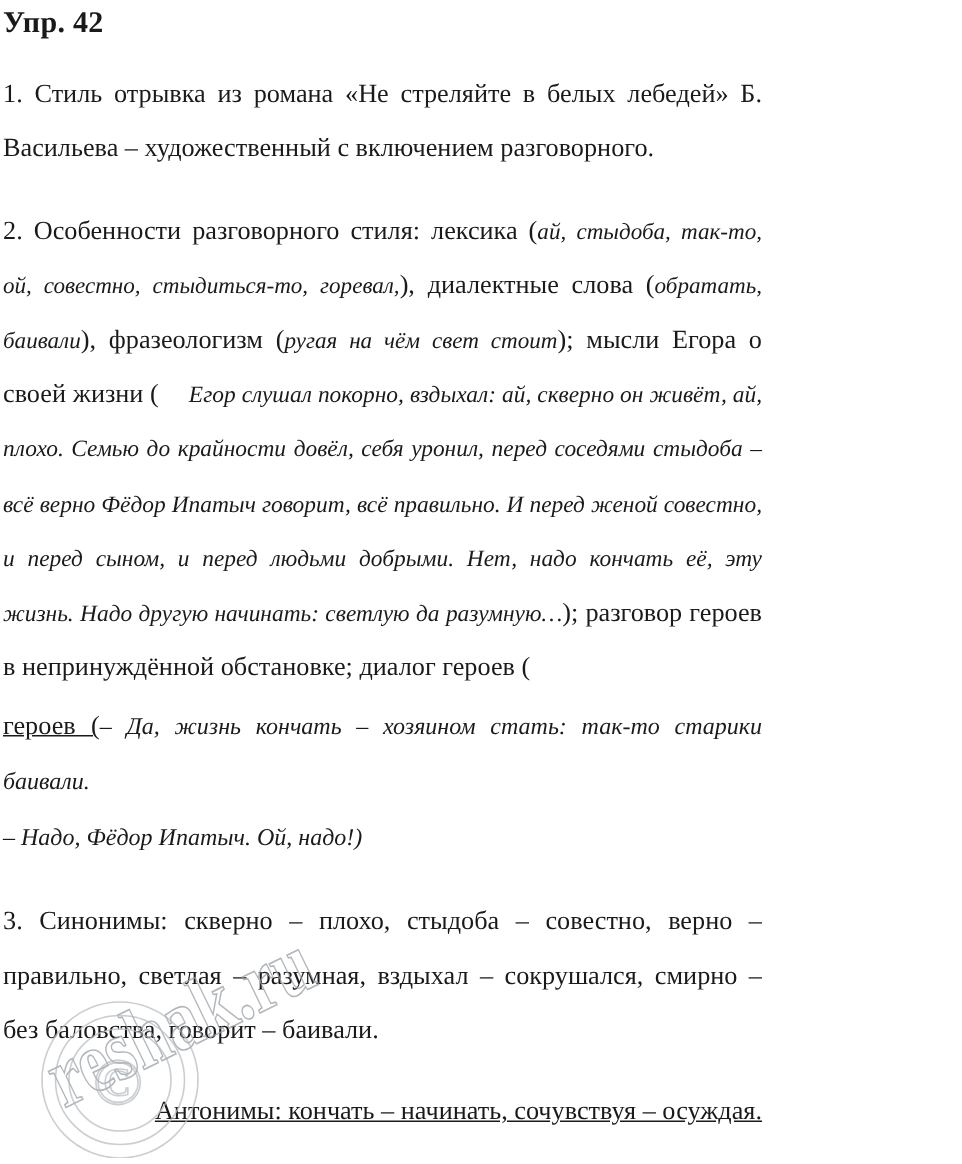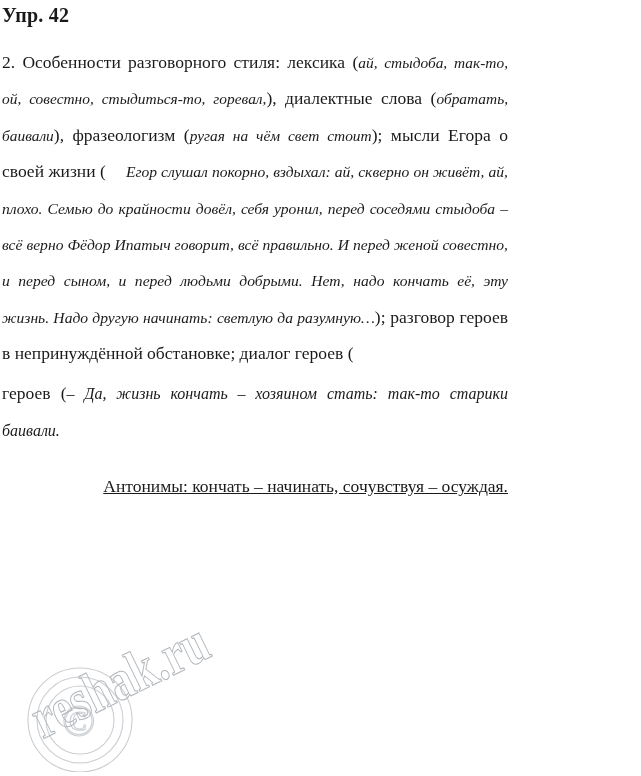--- a/index.html
+++ b/index.html
@@ -121,33 +121,36 @@
 </style>
 </head>
 <body>
 
 <div class="page">
 
   <h1 class="exercise-title">Упр. 42</h1>
 
   <div class="body-block">
 
+    <p class="para spacer-top">1. Стиль отрывка из романа «Не стреляйте в белых лебедей» Б. Васильева – художественный с включением разговорного.</p>
 
     <p class="para spacer-top">
       <span>2. Особенности разговорного стиля: лексика (</span><span class="sm-it">ай, стыдоба, так-то, ой, совестно, стыдиться-то, горевал,</span><span>), диалектные слова (</span><span class="sm-it">обратать, баивали</span><span>), фразеологизм (</span><span class="sm-it">ругая на чём свет стоит</span><span>); мысли Егора о своей жизни (</span><span class="quote-run">Егор слушал покорно, вздыхал: ай, скверно он живёт, ай, плохо. Семью до крайности довёл, себя уронил, перед соседями стыдоба – всё верно Фёдор Ипатыч говорит, всё правильно. И перед женой совестно, и перед сыном, и перед людьми добрыми. Нет, надо кончать её, эту жизнь. Надо другую начинать: светлую да разумную…</span><span>); разговор героев в непринуждённой обстановке; диалог героев (</span>
     </p>
 
     <p class="dlg dlg-lead">
-      <span style="font-style:normal;font-size:17.5px;">героев (</span><span>– Да, жизнь кончать – хозяином стать: так-то старики баивали.</span>
+      <span style="font-style:normal;font-size:17.5px;text-decoration:underline;">героев (</span><span>– Да, жизнь кончать – хозяином стать: так-то старики баивали.</span>
     </p>
 
 
 
 
+    <p class="dlg spacer-top">– Надо, Фёдор Ипатыч. Ой, надо!)</p>
 
+    <p class="para spacer-top">3. Синонимы: скверно – плохо, стыдоба – совестно, верно – правильно, светлая – разумная, вздыхал – сокрушался, смирно – без баловства, говорит – баивали.</p>
 
     <p class="last-line spacer-top">Антонимы: кончать – начинать, сочувствуя – осуждая.</p>
 
   </div>
 </div>
 
 <div class="watermark">
   <svg viewBox="0 0 210 160" xmlns="http://www.w3.org/2000/svg" aria-hidden="true">
     <g>
       <circle class="wm-ring" cx="62" cy="108" r="52"></circle>

